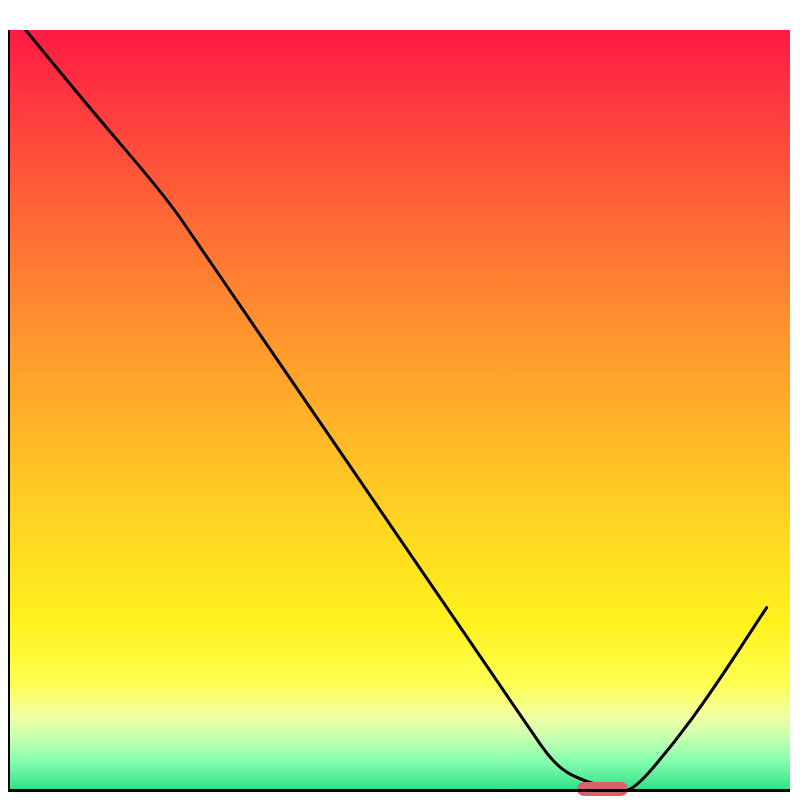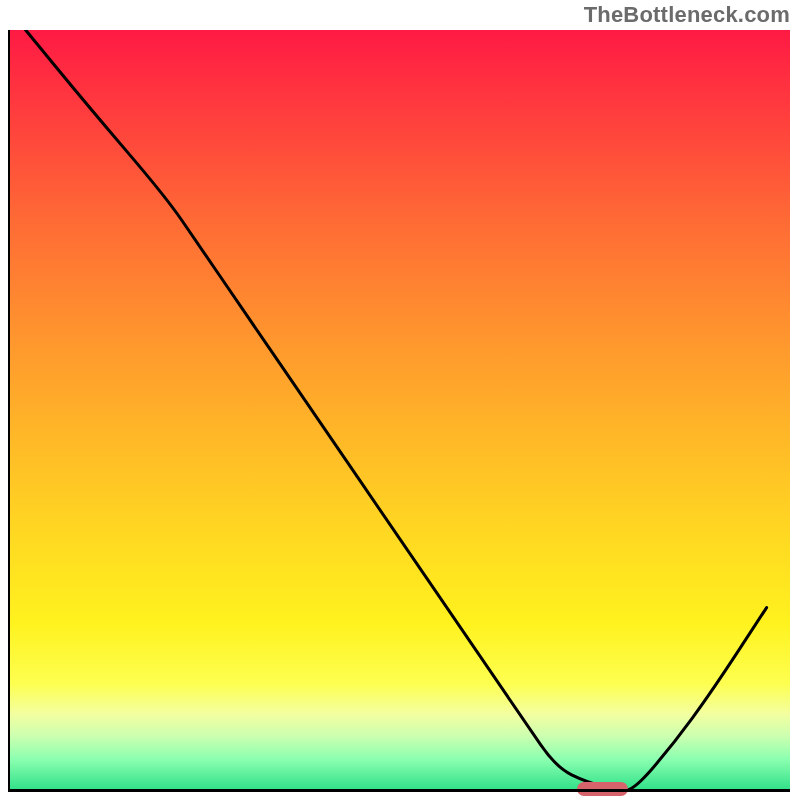--- a/index.html
+++ b/index.html
@@ -80,21 +80,20 @@
     width: 52px;
     height: 14px;
     background: #d6636b;
     border-radius: 7px;
   }
 </style>
 </head>
 <body>
 
 <div class="container">
-  <div class="watermark">TheBottleneck.com</div>
 
   <div class="axis-left"></div>
 
   <div class="plot">
     <div class="gradient-bg"></div>
 
     <svg class="curve" viewBox="0 0 780 760" preserveAspectRatio="none">
       <path d="M 15.6 0 Q 15.6 0 46.8 38 Q 78 76 117 121.59999999999997 Q 156 167.19999999999993 171.6 190 Q 187.2 212.80000000000007 210.6 247.00000000000003 Q 234 281.2 273 338.2 Q 312 395.2 351 452.2 Q 390 509.2 429 566.2 Q 468 623.2 491.40000000000003 657.4000000000001 Q 514.8000000000001 691.6 530.4000000000001 714.4000000000001 Q 546 737.2 561.6 744.8 Q 577.2 752.4 592.8 756.2 Q 608.4 760 616.2 760 Q 624 760 643.5 737.2 Q 663 714.4 682.5 687.8 Q 702 661.2 729.3 619.4000000000001 T 756.6 577.6 " stroke="#000000" stroke-width="3" fill="none" stroke-linecap="round"></path>
     </svg>
 

